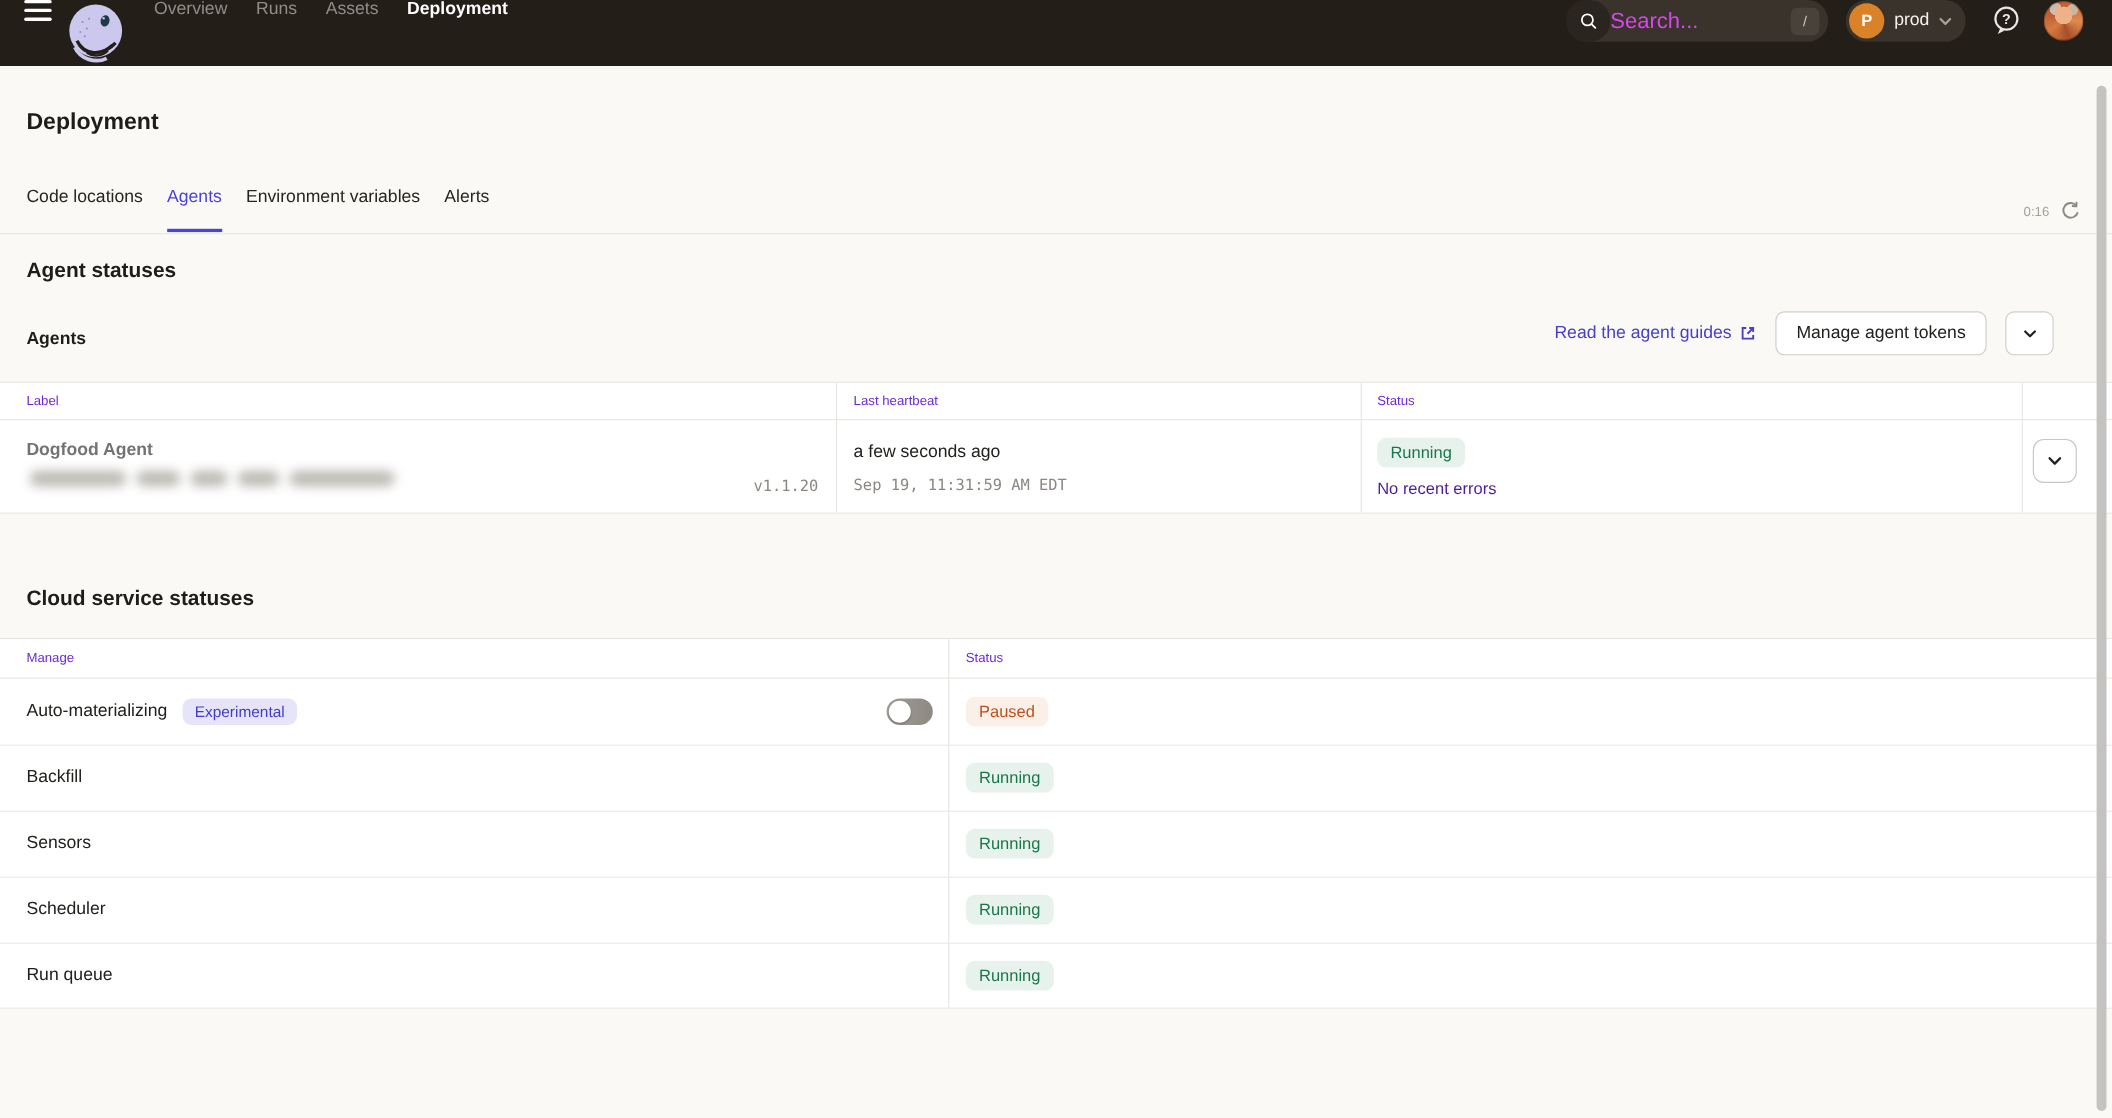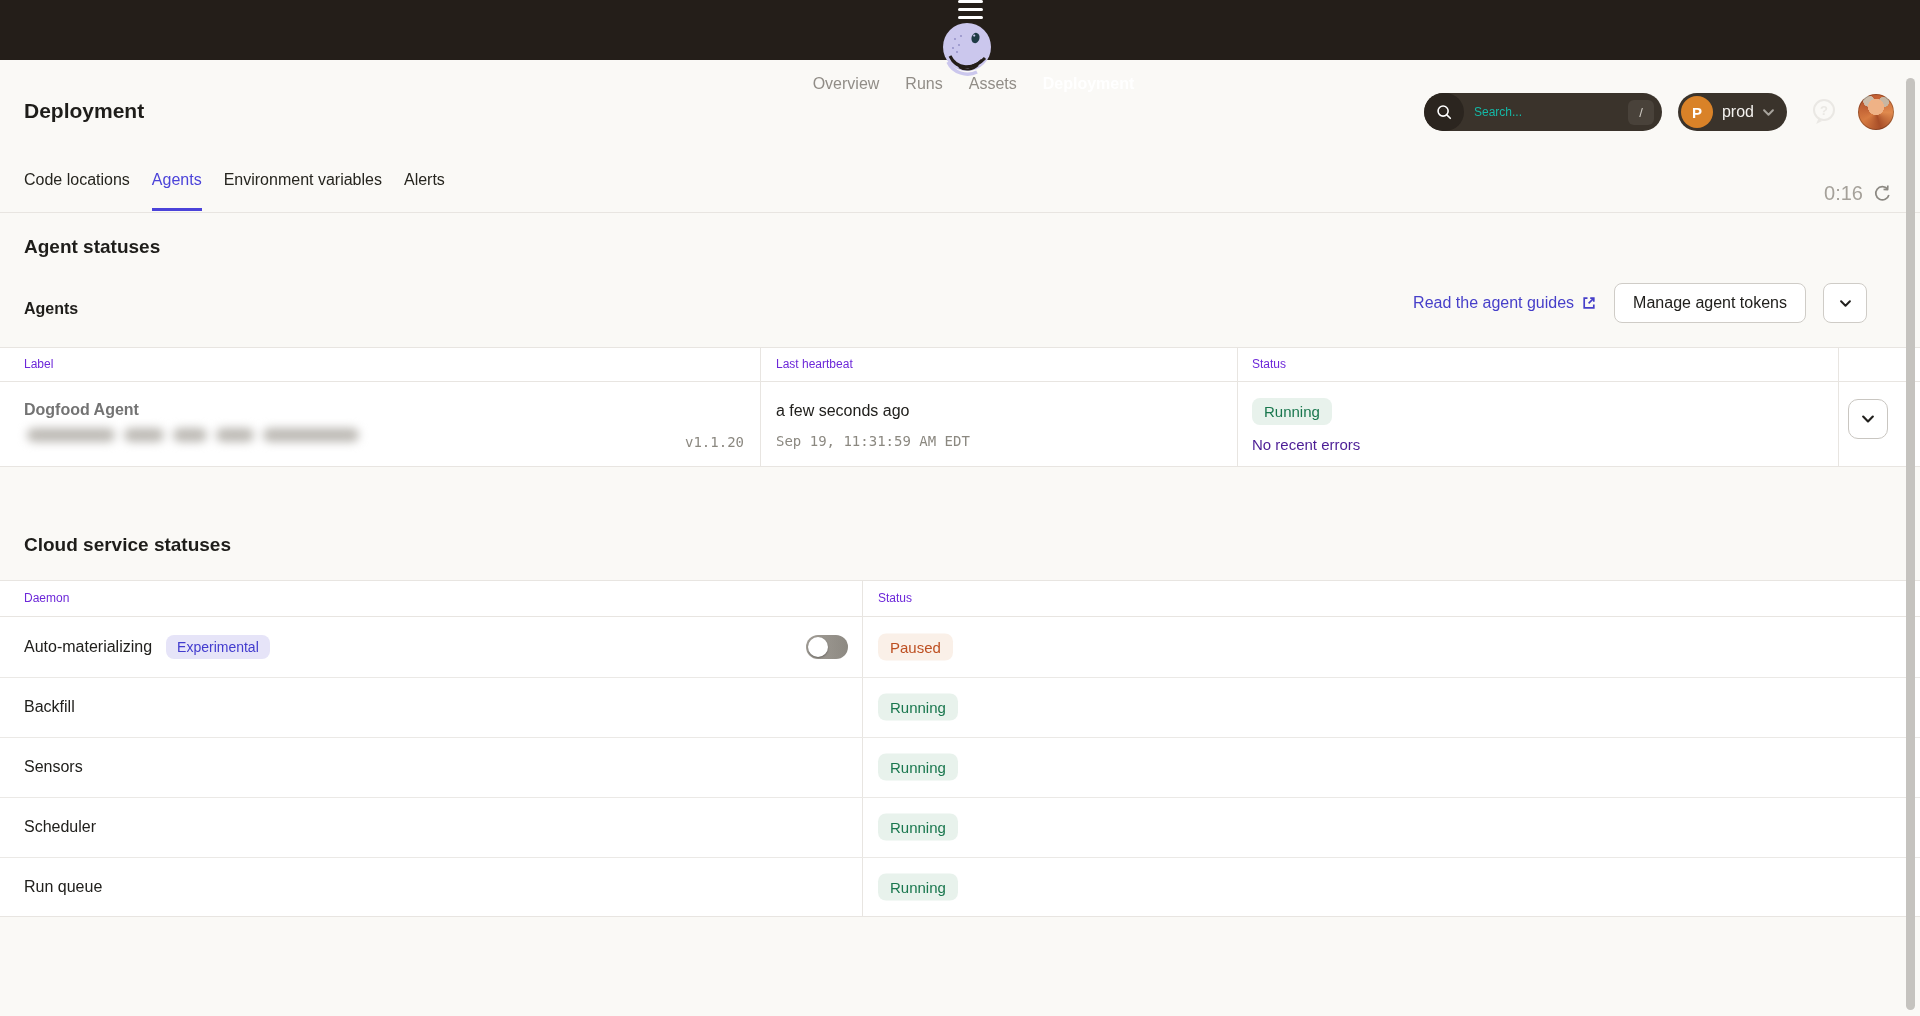--- a/index.html
+++ b/index.html
@@ -4,36 +4,36 @@
 <style>
   * { margin:0; padding:0; box-sizing:border-box; }
   html,body { background:#FAF9F6; }
   .screen{
     position:relative; width:1920px; height:1016px; overflow:hidden;
     background:#FAF9F6; font-family:"Liberation Sans",sans-serif; color:#21201D;
   }
   
   .navbar{
     position:absolute; top:0; left:0; width:1920px; height:60px;
-    background:#241E19; display:flex; align-items:center;flex-direction:column;
+    background:#241E19; display:flex; align-items:flex-start;
   }
   .hamburger{ margin-left:22px; width:26px; display:flex; flex-direction:column; gap:5px; cursor:pointer; }
   .hamburger span{ display:block; height:3px; width:25px; background:#FFFFFF; border-radius:2px; }
   .logo{ margin-left:13px; width:52px; height:56px; position:relative; top:2px; }
   .main-nav{ display:flex; align-items:center; gap:26px; margin-left:27px; font-size:16px; }
   .nav-link{ color:#918D87; font-weight:500; cursor:pointer; }
   .nav-link.active{ color:#FFFFFF; font-weight:600; }
   .nav-right{ margin-left:auto; display:flex; align-items:center; margin-right:26px; }
   .search-box{
     width:238px; height:38px; background:#3A332B; border-radius:19px;
     display:flex; align-items:center; cursor:text; overflow:hidden;
   }
   .search-iconwrap{ width:40px; height:38px; border-radius:19px; background:#2B251F;
     display:flex; align-items:center; justify-content:center; flex:0 0 auto; }
-  .search-ph{ color:#14b8a6; font-size:12px; margin-left:10px; }
+  .search-ph{ color:#d946ef; font-size:20px; }
   .slash-key{ margin-left:auto; margin-right:8px; width:26px; height:25px; background:#49423A;
     border-radius:6px; color:#CFCBC4; font-size:13px; display:flex; align-items:center; justify-content:center; }
   .org-pill{ margin-left:16px; height:38px; background:#3A332B; border-radius:19px;
     display:flex; align-items:center; padding:3px 13px 3px 3px; cursor:pointer; }
   .org-avatar{ width:32px; height:32px; border-radius:50%; background:#D98228; color:#FFFFFF;
     font-size:15px; font-weight:700; display:flex; align-items:center; justify-content:center; }
   .org-name{ color:#F4F2EF; font-size:16px; margin:0 9px 0 9px; }
   .help-btn{ margin-left:23px; width:28px; height:30px; background:none; border:none; cursor:pointer; }
   .user-avatar{ margin-left:20px; width:36px; height:36px; border-radius:50%; cursor:pointer;
     background:
@@ -44,21 +44,21 @@
     box-shadow: inset 0 0 0 1px rgba(0,0,0,.25);
   }
   
   .page-title{ position:absolute; left:24px; top:99px; font-size:21px; font-weight:700; color:#1E1D1A; }
   .tabs{ position:absolute; left:24px; top:171px; display:flex; gap:22px; font-size:16px; font-weight:500; color:#26251F; }
   .tab{ position:relative; padding-bottom:22px; cursor:pointer; }
   .tab.active{ color:#4B43D9; }
   .tab.active::after{ content:""; position:absolute; left:0; right:0; bottom:0; height:3px; background:#4B43D9; }
   .tabs-divider{ position:absolute; left:0; top:212px; width:1920px; height:1px; background:#E8E5E1; }
   .refresh-area{ position:absolute; right:28px; top:182px; display:flex; align-items:center; gap:10px; }
-  .refresh-count{ color:#A5A19A; font-size:20px; }
+  .refresh-count{ color:#A5A19A; font-size:12px; }
   .icon-btn{ background:none; border:none; cursor:pointer; display:flex; align-items:center; }
   
   .h-agent-statuses{ position:absolute; left:24px; top:236px; font-size:19px; font-weight:600; color:#1E1D1A; }
   .h-agents{ position:absolute; left:24px; top:300px; font-size:16px; font-weight:600; color:#1E1D1A; }
   .agent-actions{ position:absolute; right:53px; top:283px; height:40px; display:flex; align-items:center; gap:17px; }
   .guides-link{ display:flex; align-items:center; gap:7px; color:#463FC9; font-size:16px; cursor:pointer; text-decoration:none; }
   .btn{ height:40px; background:#FFFFFF; border:1px solid #CFCCC7; border-radius:8px;
     font-family:"Liberation Sans",sans-serif; font-size:16px; color:#21201D; cursor:pointer; }
   .btn-manage{ padding:0 18px; }
   .btn-caret{ width:44px; display:flex; align-items:center; justify-content:center; }
@@ -235,21 +235,21 @@
         </svg>
       </button>
     </div>
   </div>
 
   <h2 class="h-cloud">Cloud service statuses</h2>
 
   <div class="cloud-table">
     <div class="v-line vd"></div>
     <div class="cloud-head">
-      <span class="th" style="left:24px;">Daemon</span>
+      <span class="th" style="left:24px;">Manage</span>
       <span class="th" style="left:878px;">Status</span>
     </div>
 
     <div class="c-row" style="top:36px;">
       <div class="daemon-label">
         <span>Auto-materializing</span>
         <span class="badge purple">Experimental</span>
       </div>
       <div class="toggle">
           <span class="knob"></span>

